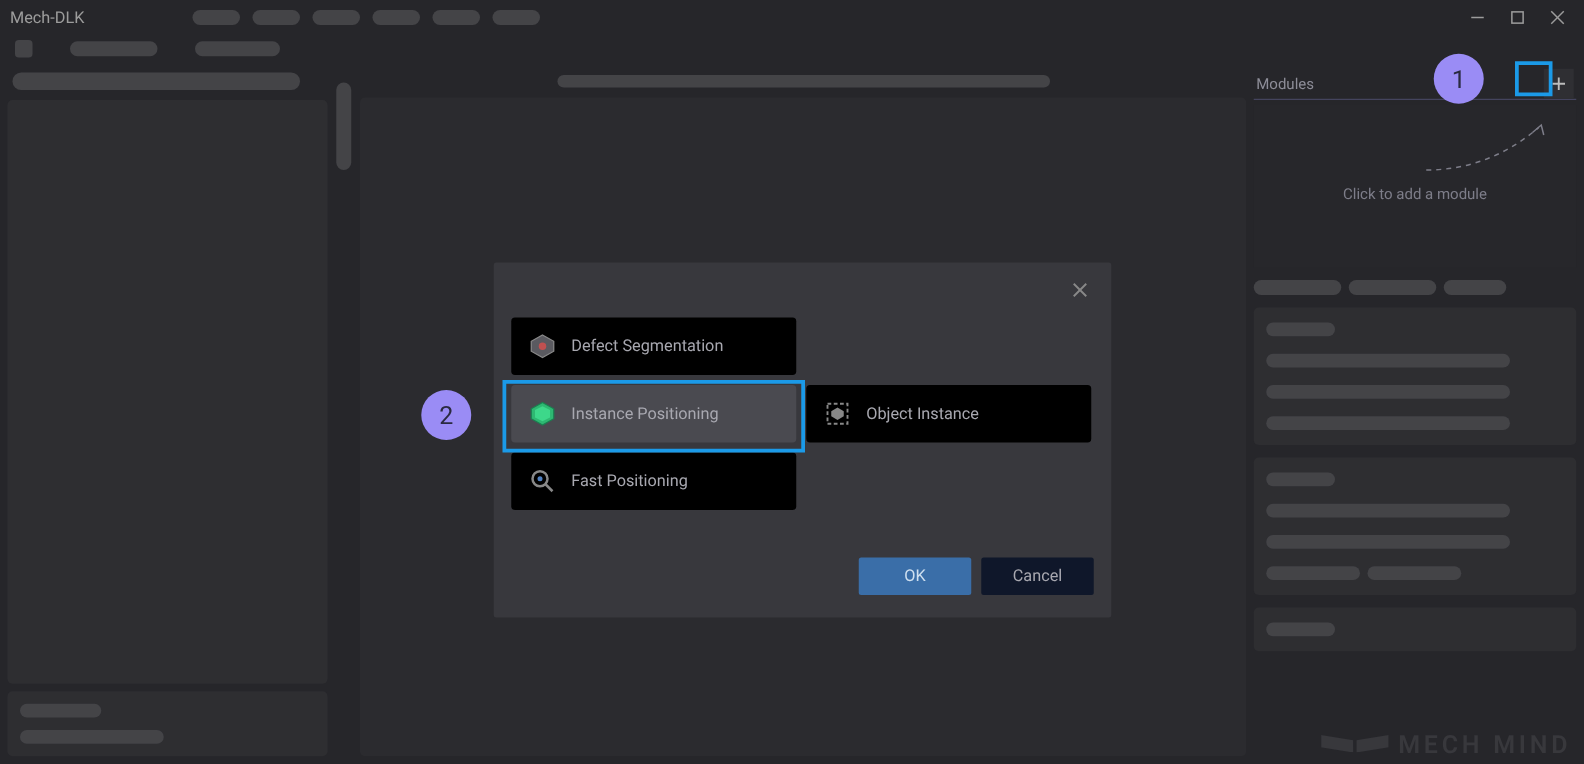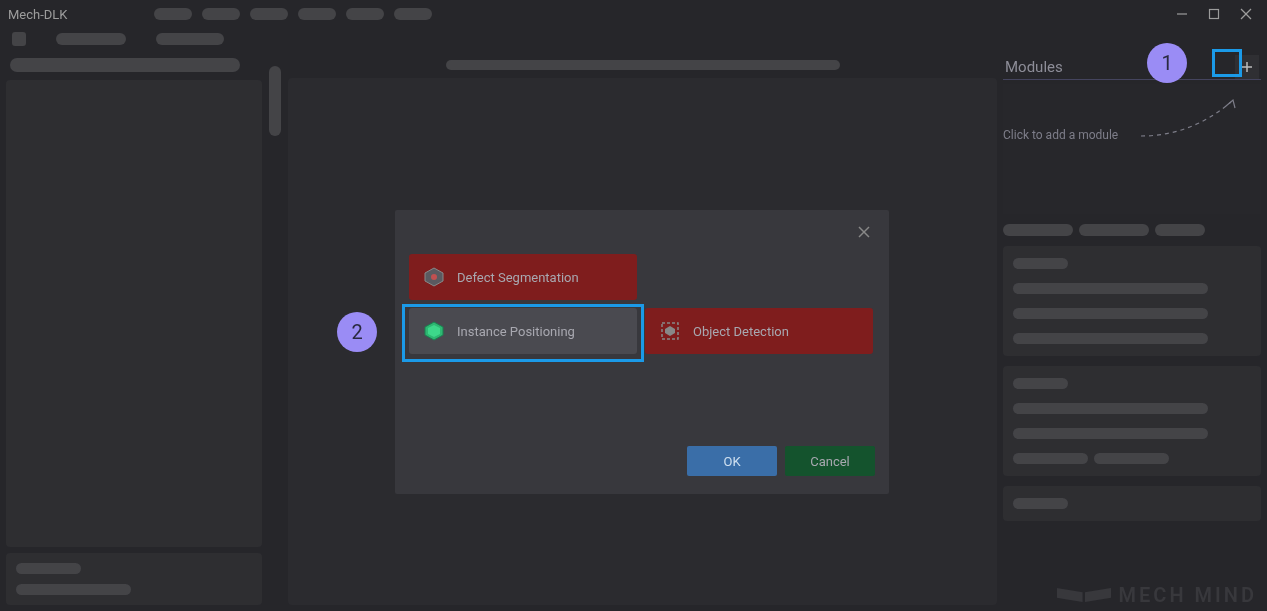--- a/index.html
+++ b/index.html
@@ -187,21 +187,21 @@
       height: 24px;
       display: flex;
       align-items: center;
       justify-content: space-between;
       border-bottom: 1px solid #4a4a66;
       padding: 0 2px 2px 2px;
       margin-bottom: 4px;
     }
     .modules-label {
       color: #9999a5;
-      font-size: 15px;
+      font-size: 12px;
     }
     .add-module-btn {
       width: 24px;
       height: 24px;
       display: flex;
       align-items: center;
       justify-content: center;
       color: #ccc;
       font-size: 16px;
       cursor: pointer;
@@ -209,24 +209,24 @@
     }
     .modules-area {
       background: #2b2b2f;
       height: 130px;
       border-radius: 0;
       position: relative;
       overflow: hidden;
     }
     .add-module-hint {
       position: absolute;
-      top: 44px;
+      top: 64px;
       left: 0;
       right: 0;
-      text-align: left;
+      text-align: center;
       color: #888895;
       font-size: 12px;
     }
     .dashed-arrow {
       position: absolute;
       top: 8px;
       right: 10px;
       width: 120px;
       height: 50px;
     }
@@ -283,21 +283,21 @@
       flex-direction: column;
       gap: 8px;
     }
     .module-row {
       display: flex;
       gap: 8px;
     }
     .module-option {
       width: 228px;
       height: 46px;
-      background: #7f1d1d;
+      background: #000000;
       border-radius: 3px;
       display: flex;
       align-items: center;
       padding: 0 14px;
       gap: 12px;
       cursor: pointer;
       color: #a8a8b0;
       font-size: 13px;
     }
     .module-option.selected {
@@ -326,21 +326,21 @@
       align-items: center;
       justify-content: center;
       font-size: 13px;
       cursor: pointer;
     }
     .modal-btn.primary {
       background: #3a6ea8;
       color: #cfe0f0;
     }
     .modal-btn.secondary {
-      background: #14532d;
+      background: #0f172a;
       color: #a8a8b0;
     }
     
     
     .annotation-circle {
       position: absolute;
       width: 40px;
       height: 40px;
       background: #9a8cf5;
       border-radius: 50%;
@@ -538,21 +538,33 @@
         </div>
         <span>Instance Positioning</span>
       </div>
       <div class="module-option">
         <div class="module-icon">
           <svg width="22" height="22" viewBox="0 0 22 22">
               <rect x="3" y="3" width="16" height="16" fill="none" stroke="#888" stroke-width="1.5" stroke-dasharray="3 2"></rect>
               <polygon points="11,6 16,9 16,13 11,16 6,13 6,9" fill="#888"></polygon>
             </svg>
         </div>
-        <span>Object Detection</span>
+        <span>Object Instance</span>
+      </div>
+    </div>
+    <div class="module-row">
+      <div class="module-option">
+        <div class="module-icon">
+          <svg width="22" height="22" viewBox="0 0 22 22">
+              <circle cx="9" cy="9" r="6" fill="none" stroke="#888" stroke-width="2"></circle>
+              <line x1="13" y1="13" x2="19" y2="19" stroke="#888" stroke-width="2"></line>
+              <circle cx="9" cy="9" r="2" fill="#5080c0"></circle>
+            </svg>
+        </div>
+        <span>Fast Positioning</span>
       </div>
     </div>
   </div>
   <div class="modal-buttons">
     <div class="modal-btn primary">
       <span>OK</span>
     </div>
     <div class="modal-btn secondary">
       <span>Cancel</span>
     </div>

